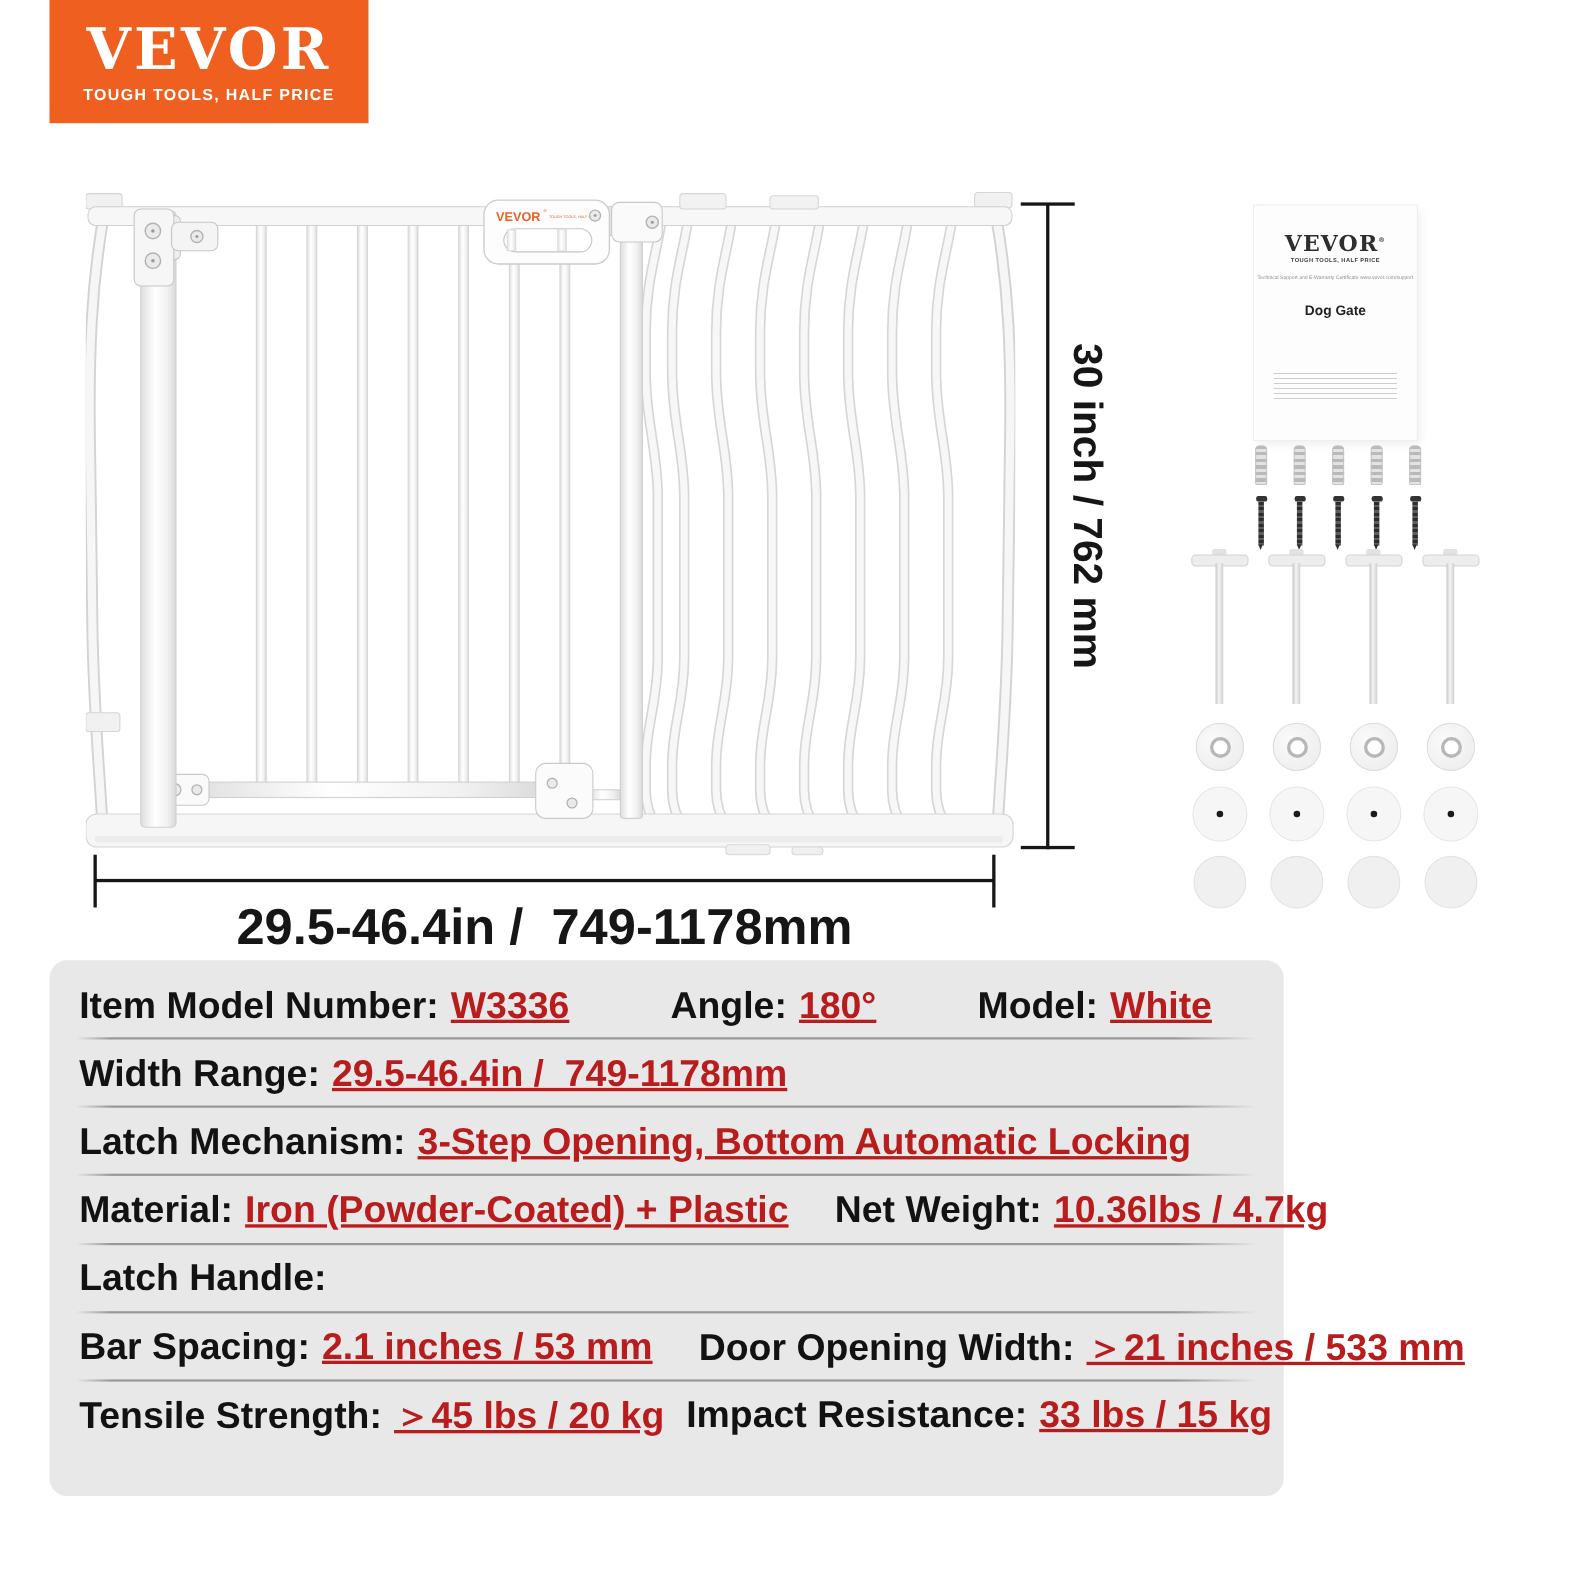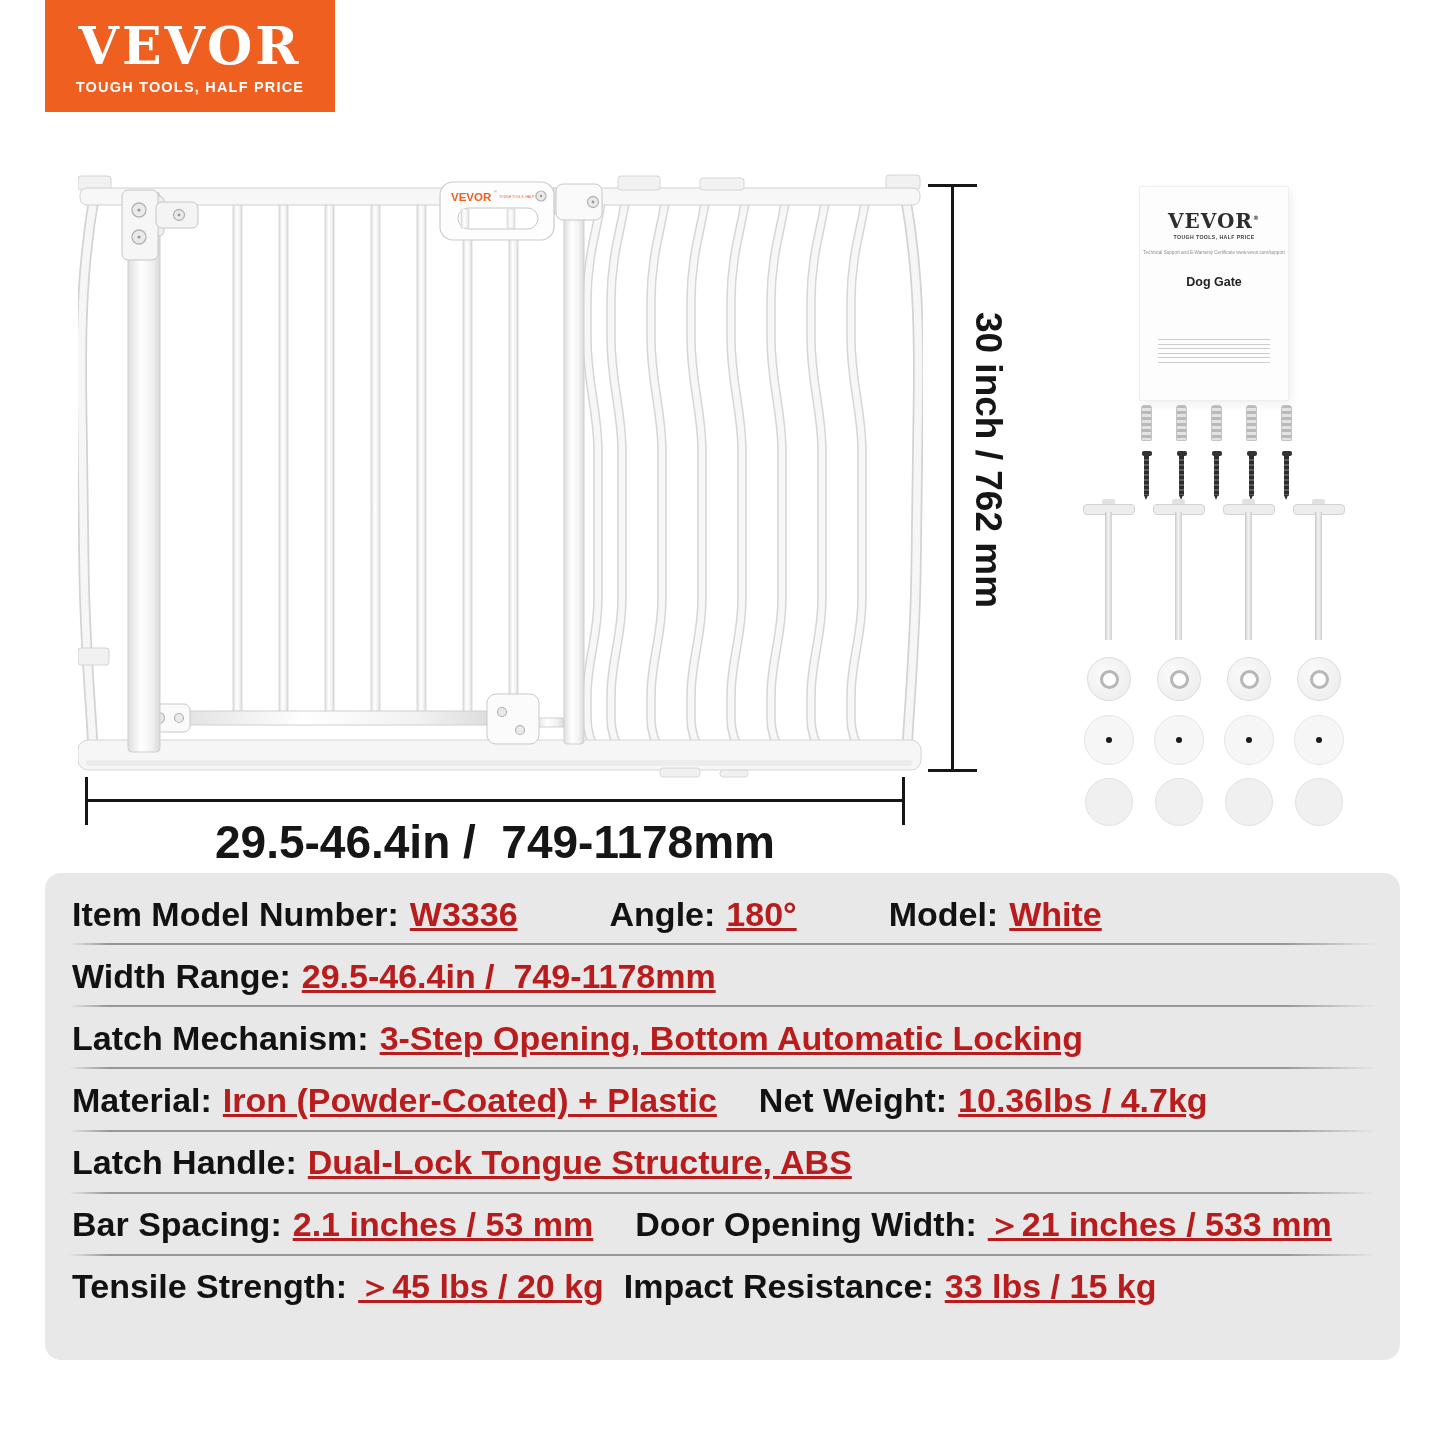--- a/index.html
+++ b/index.html
@@ -60,21 +60,21 @@
   .knob{width:42px;height:42px;top:657px;border-radius:50%;
     background:radial-gradient(circle at 35% 35%,#fafafa,#ebebeb);border:1px solid #dcdcdc;
     display:flex;align-items:center;justify-content:center;}
   .knob-hole{width:13px;height:13px;border-radius:50%;background:#fff;border:3.5px solid #b7b7b7;}
   .disc-dot{width:48px;height:48px;top:715px;border-radius:50%;background:#f6f6f6;border:1px solid #e6e6e6;
     display:flex;align-items:center;justify-content:center;}
   .disc-dot::after{content:'';width:6px;height:6px;border-radius:50%;background:#1b1b1b;}
   .disc-plain{width:46px;height:46px;top:778px;border-radius:50%;background:#f0f0f0;border:1px solid #e3e3e3;}
 
   
-  .spec{left:45px;top:873px;width:1355px;height:487px;background:#e8e8e8;border-radius:16px;
+  .spec{left:45px;top:873px;width:1122px;height:487px;background:#e8e8e8;border-radius:16px;
     display:flex;flex-direction:column;padding-top:10px;box-sizing:border-box;}
   .spec-row{flex:1;display:flex;align-items:center;padding-left:27px;position:relative;
     font-size:34px;font-weight:bold;}
   .spec-row:not(:last-child)::after{content:'';position:absolute;left:24px;right:24px;bottom:0;height:2px;
     background:linear-gradient(90deg,rgba(100,100,100,0),rgba(85,85,85,.55) 3%,rgba(85,85,85,.55) 93%,rgba(100,100,100,0));}
   .spec-row:last-child{padding-bottom:42px;border-radius:14px;}
   .pair{display:flex;align-items:baseline;white-space:pre;}
   .pair + .pair{margin-left:42px;}
   .spec-row.r1 .pair + .pair{margin-left:92px;}
   .spec-row.r2 .pair + .pair{margin-left:22px;}
@@ -283,21 +283,21 @@
     <span class="pair"><span class="lab">Width Range:</span><span class="val">29.5-46.4in /  749-1178mm</span></span>
   </div>
   <div class="spec-row r3">
     <span class="pair"><span class="lab">Latch Mechanism:</span><span class="val">3-Step Opening, Bottom Automatic Locking</span></span>
   </div>
   <div class="spec-row r4">
     <span class="pair"><span class="lab">Material:</span><span class="val">Iron (Powder-Coated) + Plastic</span></span>
     <span class="pair"><span class="lab">Net Weight:</span><span class="val">10.36lbs / 4.7kg</span></span>
   </div>
   <div class="spec-row r5">
-    <span class="pair"><span class="lab">Latch Handle:</span><span class="val">Dual-Lock Tongue Structure, ABS</span></span>
+    <span class="pair"><span class="lab">Latch Handle:</span></span>
   </div>
   <div class="spec-row r6">
     <span class="pair"><span class="lab">Bar Spacing:</span><span class="val">2.1 inches / 53 mm</span></span>
     <span class="pair"><span class="lab">Door Opening Width:</span><span class="val">＞21 inches / 533 mm</span></span>
   </div>
   <div class="spec-row r7">
     <span class="pair"><span class="lab">Tensile Strength:</span><span class="val">＞45 lbs / 20 kg</span></span>
     <span class="pair"><span class="lab">Impact Resistance:</span><span class="val">33 lbs / 15 kg</span></span>
   </div>
 </div>

